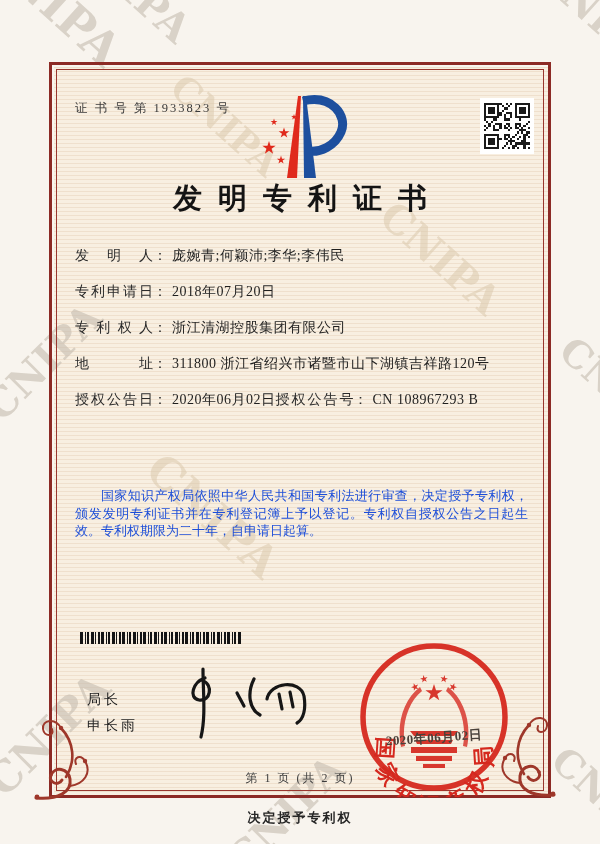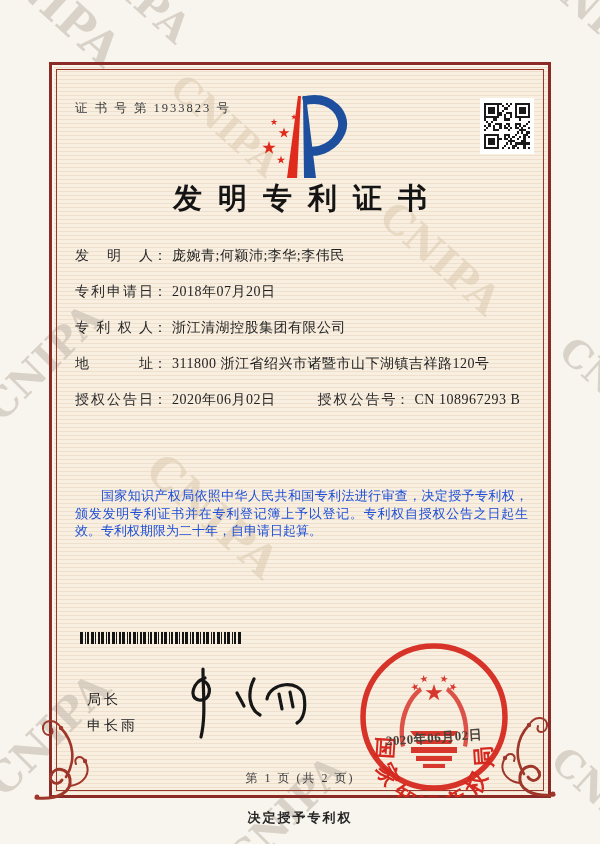--- a/index.html
+++ b/index.html
@@ -43,21 +43,21 @@
   }
   .title{
     position:absolute;left:49px;top:179px;width:502px;z-index:5;
     text-align:center;font-size:29px;font-weight:600;color:#141414;
     letter-spacing:16px;text-indent:16px;
   }
   .fields{position:absolute;left:75px;top:247px;width:460px;z-index:5;}
   .field-row{height:36px;font-size:14px;color:#222;white-space:nowrap;}
   .field-row.dual{display:flex;}
   .fgroup{display:inline-block;}
-  .fgroup.second{margin-left:42px;}
+  .fgroup.second{}
   .flabel{
     display:inline-block;width:78px;vertical-align:top;
     text-align:justify;text-align-last:justify;color:#2b2b2b;
   }
   .fcolon{display:inline-block;color:#2b2b2b;}
   .fvalue{display:inline-block;margin-left:5px;letter-spacing:.5px;color:#1f1f1f;}
   .paras{
     position:absolute;left:75px;top:487px;width:453px;z-index:5;
     font-size:13px;line-height:17.6px;color:#1d4ed8;text-align:justify;
   }

